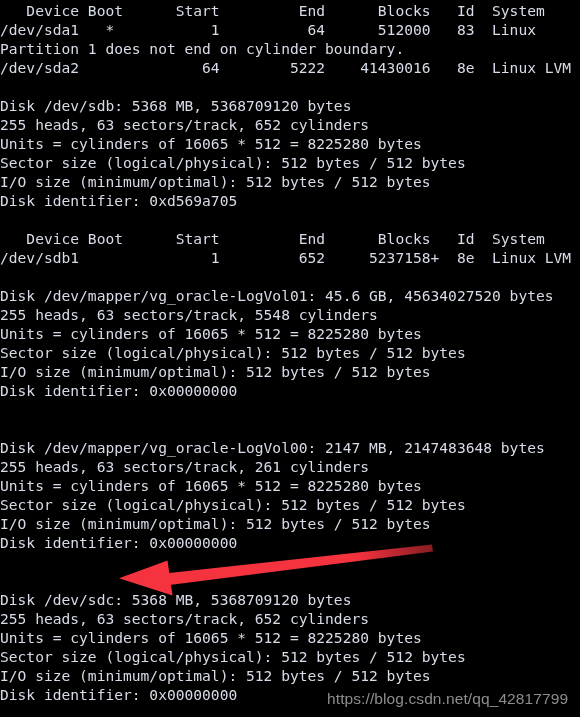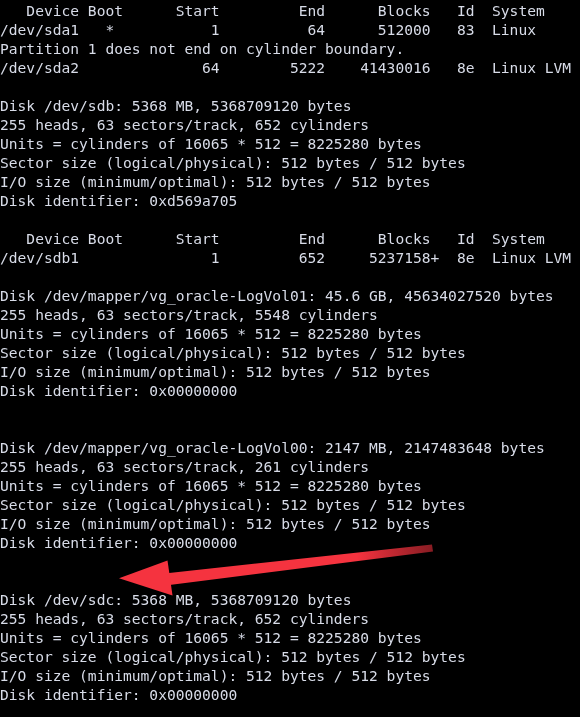--- a/index.html
+++ b/index.html
@@ -77,14 +77,15 @@
         <stop offset="0.72" stop-color="#f5333f" stop-opacity="1"></stop>
         <stop offset="1" stop-color="#f5333f" stop-opacity="0.55"></stop>
       </linearGradient>
     </defs>
 
     <path d="M 432,544.5 L 160,574.0 L 161.6,586.0 L 433,551.5 Z" fill="url(#arrowFade)"></path>
 
     <path d="M 119,578.2 L 167.5,560.5 L 172.5,595.5 Z" fill="#f5333f"></path>
   </svg>
 
+  <div id="watermark">https://blog.csdn.net/qq_42817799</div>
 
 </div>
 
 </body></html>

